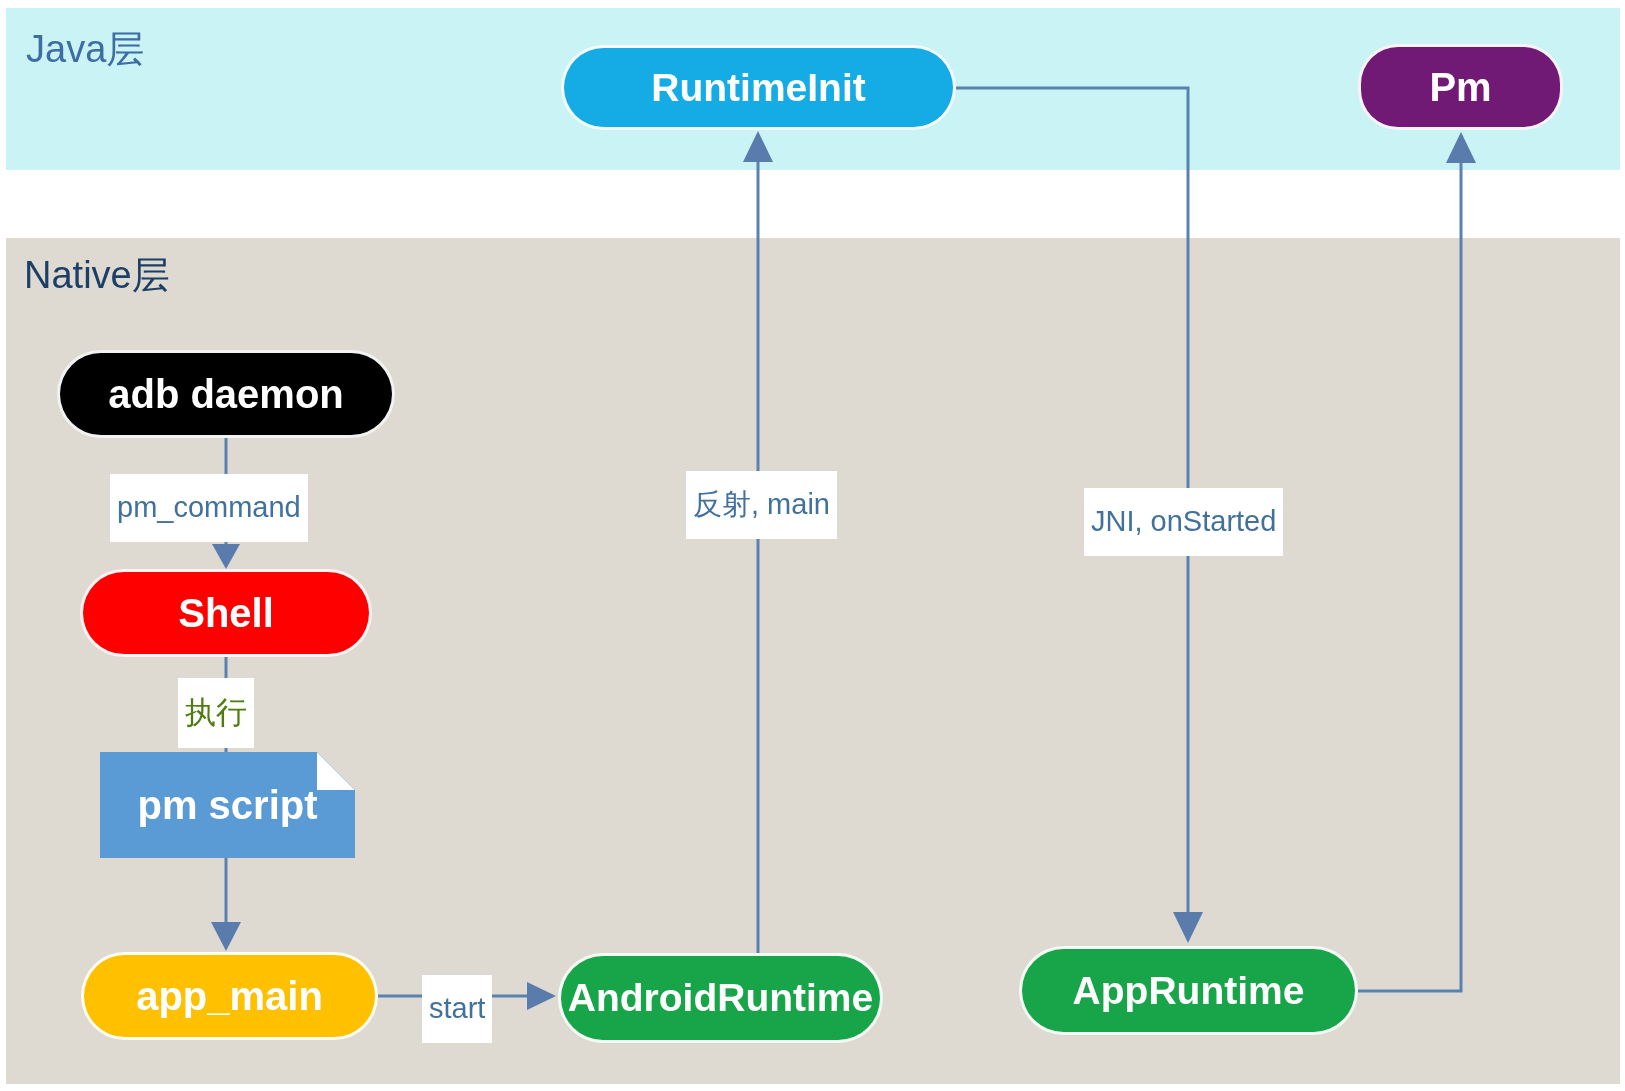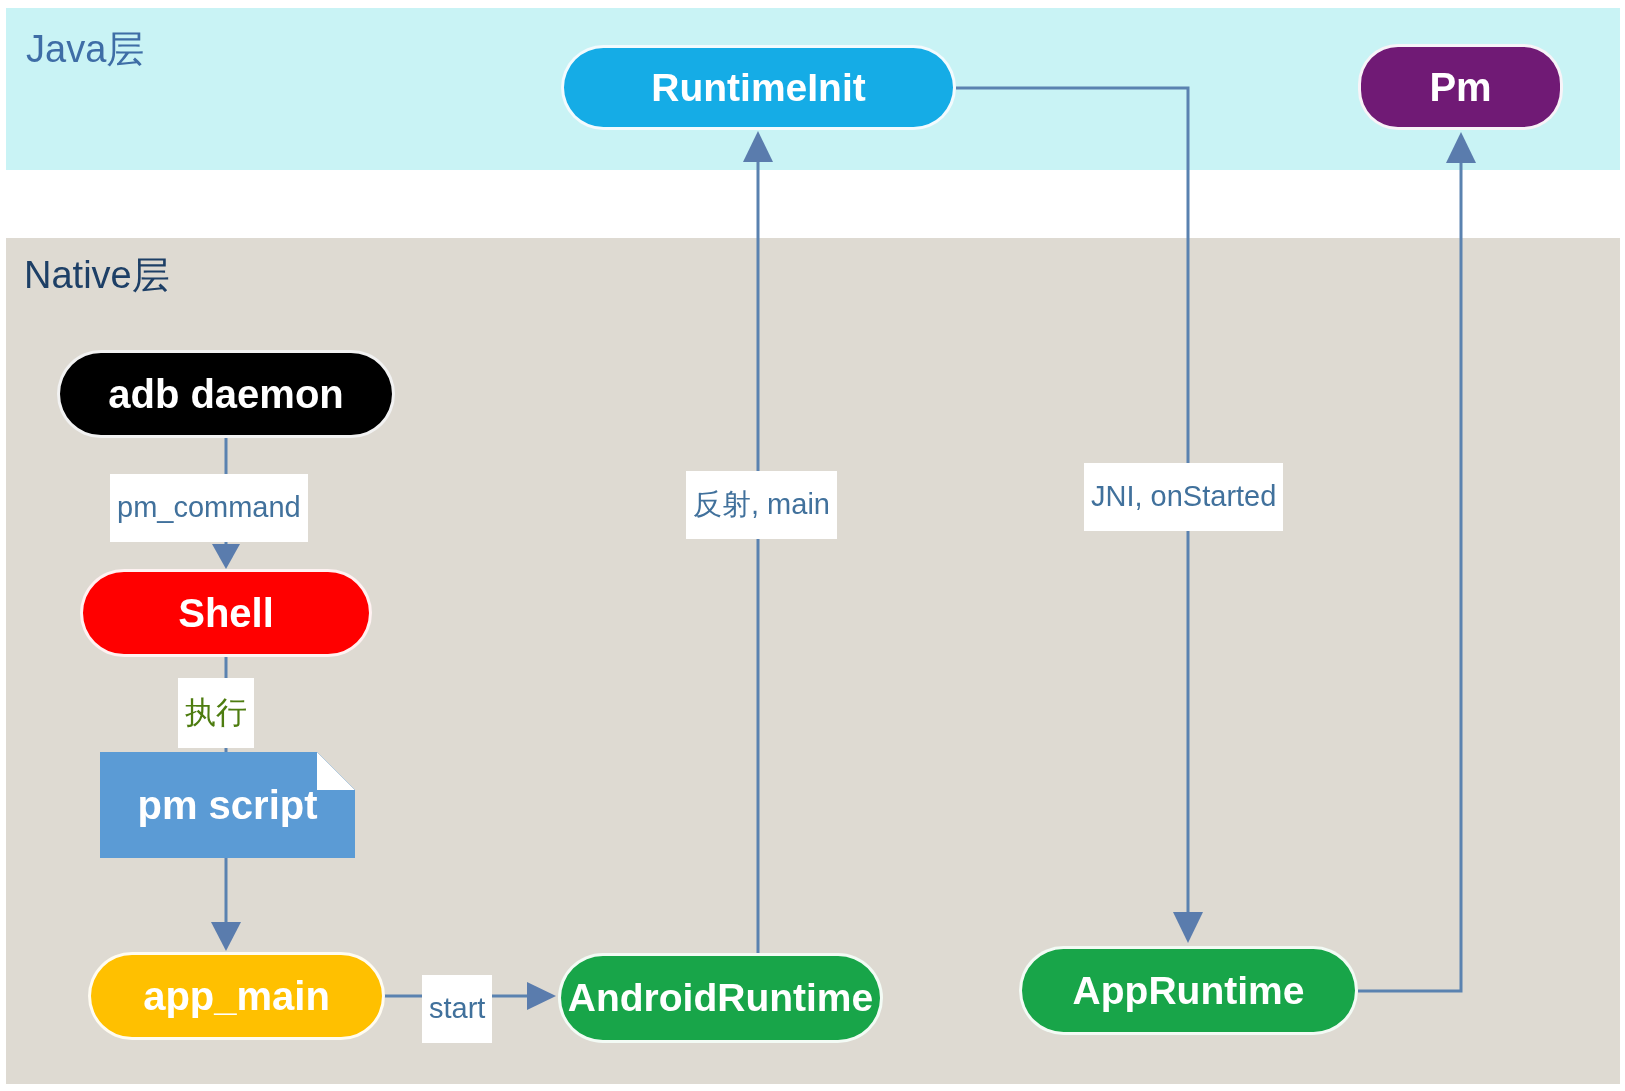--- a/index.html
+++ b/index.html
@@ -23,32 +23,32 @@
   .node-adb          { left:57px;  top:350px; width:338px; height:88px; font-size:40px; }
   .node-shell        { left:80px;  top:569px; width:292px; height:88px; font-size:40px; }
   .node-pm-script    {
     left:100px; top:752px; width:255px; height:106px; font-size:40px; border:none;
     clip-path: polygon(0 0, calc(100% - 38px) 0, 100% 38px, 100% 100%, 0 100%);
   }
   .fold-flap {
     position:absolute; top:0; right:0; width:38px; height:38px; background:#ffffff;
     clip-path: polygon(0 0, 100% 100%, 0 100%);
   }
-  .node-app-main        { left:88px;   top:952px; width:297px; height:88px; font-size:40px; }
+  .node-app-main        { left:81px;   top:952px; width:297px; height:88px; font-size:40px; }
   .node-android-runtime { left:558px;  top:953px; width:325px; height:90px; font-size:39px; }
   .node-app-runtime     { left:1019px; top:946px; width:339px; height:89px; font-size:39px; }
   .chip {
     position:absolute; background:#ffffff; font-size:29px; line-height:1.3;
     padding:15px 7px; z-index:4; white-space:nowrap;
   }
   .chip-pm-command   { left:110px;  top:474px; }
   .chip-exec         { left:178px;  top:678px; font-size:31px; }
   .chip-start        { left:422px;  top:975px; }
   .chip-reflect-main { left:686px;  top:471px; }
-  .chip-jni          { left:1084px; top:463px; }
+  .chip-jni          { left:1084px; top:488px; }
   .chip-call-main    { left:1364px; top:465px; }
 </style>
 </head>
 <body>
 
 <div class="canvas">
 
   <div class="band band-java" style="background-color: rgb(201, 243, 245);">
     <div class="band-label" style="left: 20px; top: 16px; color: rgb(62, 109, 166);">Java层</div>
   </div>

